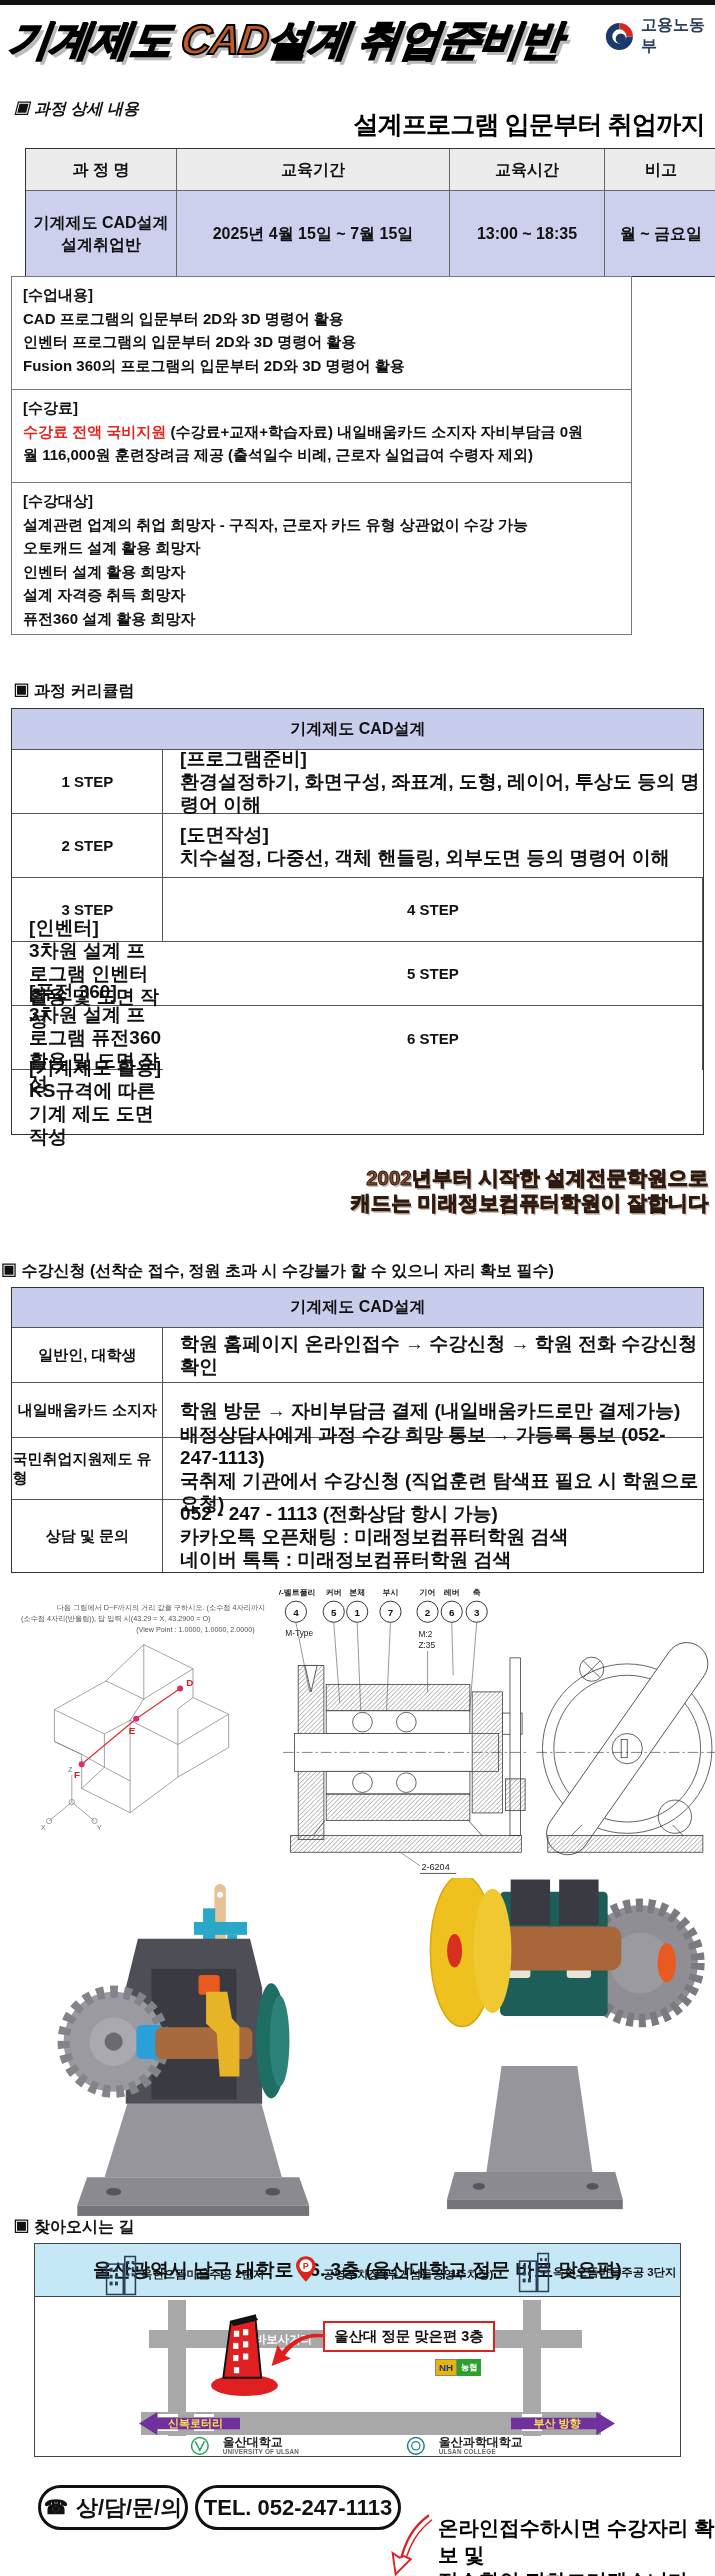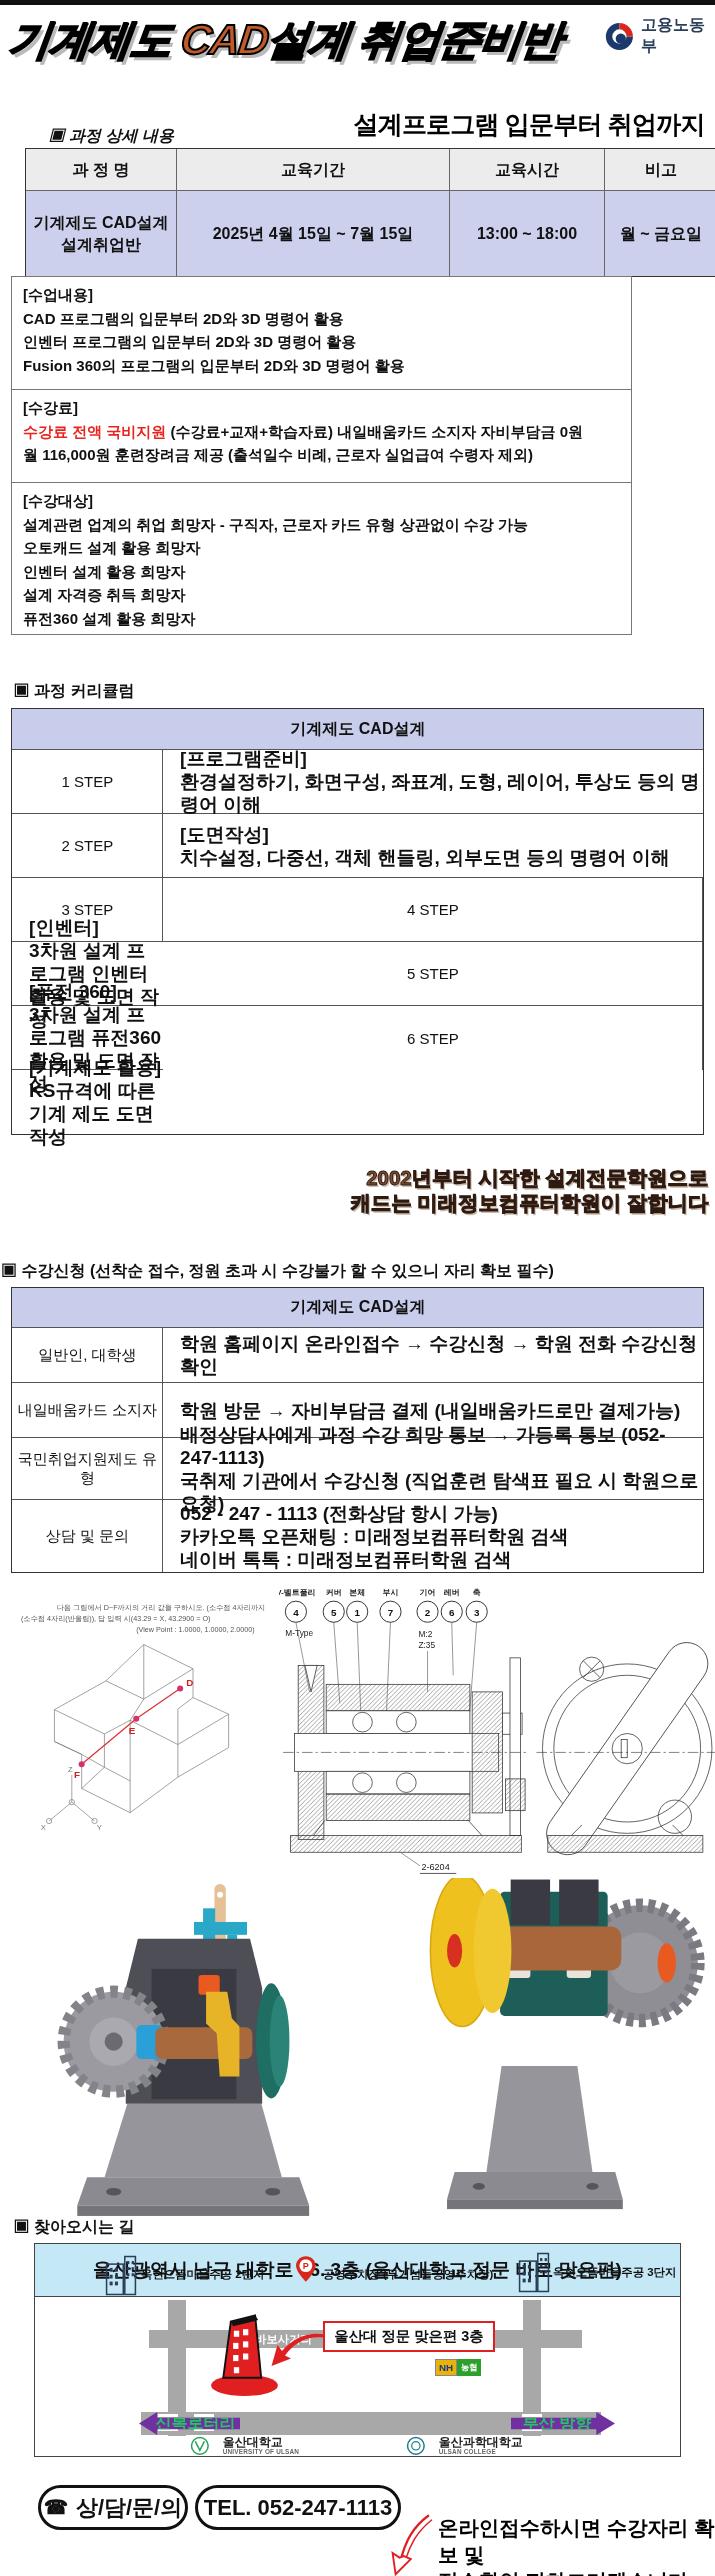--- a/index.html
+++ b/index.html
@@ -31,40 +31,40 @@
   
   .infobox{left:11.4px;width:621px;border:1.1px solid #777;box-sizing:border-box;background:#fff;
            padding:6px 10.6px;font-size:15px;font-weight:700;line-height:23.5px;}
   .red{color:#e8241f;}
   
   .gtable{left:11.4px;width:693px;border:1.5px solid #333;box-sizing:border-box;display:grid;
           grid-template-columns:151px 1fr;}
   .g-head{grid-column:1 / 3;background:#c9cdec;border-bottom:1.1px solid #555;display:flex;
           align-items:center;justify-content:center;font-size:16px;font-weight:800;}
   .g-label{border-right:1.1px solid #555;border-bottom:1.1px solid #555;display:flex;
-           align-items:center;justify-content:center;font-size:15px;font-weight:400;text-align:center;}
+           align-items:center;justify-content:center;font-size:15px;font-weight:700;text-align:left;}
   .g-body{border-bottom:1.1px solid #555;display:flex;flex-direction:column;justify-content:center;
           padding:4.5px 0 4.5px 16.7px;font-size:19px;font-weight:700;line-height:23px;}
   .rb{border-bottom:none !important;}
   
   .slogan{right:7.6px;text-align:right;font-size:20.4px;font-weight:800;line-height:25px;
           color:#7d4e33;-webkit-text-stroke:1px #2e1a10;text-shadow:1.5px 1.5px 0 #cbbbab;}
   svg text{font-family:"Liberation Sans",sans-serif;}
   
   .mapbox{left:34px;top:2243px;width:647px;height:214px;border:1.5px solid #444;
           box-sizing:border-box;background:#fff;}
   .map-addr{position:absolute;left:0;top:0;width:100%;height:53px;background:#c5e8f7;
             border-bottom:1.5px solid #444;display:flex;align-items:center;justify-content:center;
             font-size:19px;font-weight:800;box-sizing:border-box;}
   .road{position:absolute;background:#a8a8a8;}
   .roadlabel{position:absolute;color:#fff;font-size:11.4px;font-weight:700;}
   .bldlabel{position:absolute;font-size:11.4px;font-weight:800;color:#111;white-space:nowrap;}
   .cross{position:absolute;width:19.7px;height:19.7px;
          background:repeating-linear-gradient(180deg,#fff 0 3px,#a8a8a8 3px 6.8px);}
-  .parrow{position:absolute;height:23px;background:#7030a0;color:#22c55e;font-size:16px;
+  .parrow{position:absolute;height:23px;background:#7030a0;color:#fde047;font-size:11px;
           font-weight:800;display:flex;align-items:center;justify-content:center;}
   .parrow.left{clip-path:polygon(0 50%,18% 0,18% 25%,100% 25%,100% 75%,18% 75%,18% 100%);padding-left:12px;}
   .parrow.right{clip-path:polygon(100% 50%,82% 0,82% 25%,0 25%,0 75%,82% 75%,82% 100%);padding-right:12px;}
   .acad-label{position:absolute;border:2.3px solid #e02020;background:#fff;font-size:14.4px;
               font-weight:800;display:flex;align-items:center;justify-content:center;}
   .univ{position:absolute;display:flex;align-items:center;gap:13px;}
   .univ .kr{font-size:12px;font-weight:800;color:#222;line-height:12px;}
   .univ .en{font-size:6.4px;color:#666;font-weight:700;letter-spacing:0.2px;}
   .nh{position:absolute;display:flex;height:16.7px;}
   .nh .n1{background:#eab308;border:0.8px solid #888;color:#1b3a8c;font-size:9.8px;font-weight:800;
@@ -96,34 +96,34 @@
   <div class="abs moel">
     <svg width="35" height="35" viewBox="0 0 46 46">
       <circle cx="23" cy="23" r="19" fill="#fff"></circle>
       <path d="M23,4 A19,19 0 1 0 42,23 L33,23 A10,10 0 1 1 23,13 Z" fill="#1b3a6b"></path>
       <path d="M23,4 A19,19 0 0 1 42,23 L33,23 A10,10 0 0 0 23,13 Z" fill="#d8281e"></path>
       <circle cx="25" cy="26" r="7.2" fill="#1b3a6b"></circle>
     </svg>
     <span class="moel-name">고용노동부</span>
   </div>
 
-  <div class="abs h-sec h-italic" style="left:13.6px;top:126px;margin-left:35px;">▣ 과정 상세 내용</div>
+  <div class="abs h-sec h-italic" style="left:13.6px;top:99px;">▣ 과정 상세 내용</div>
   <div class="abs tagline" style="right:11.4px;top:108px;">설계프로그램 입문부터 취업까지</div>
 
   <div class="abs ctable">
     <div class="cell th">과 정 명</div>
     <div class="cell th">교육기간</div>
     <div class="cell th">교육시간</div>
     <div class="cell th">비고</div>
     <div class="cell td last">
       <span>기계제도 CAD설계</span>
       <span>설계취업반</span>
     </div>
     <div class="cell td last">2025년 4월 15일 ~ 7월 15일</div>
-    <div class="cell td last">13:00 ~ 18:00</div>
+    <div class="cell td last">13:00 ~ 18:35</div>
     <div class="cell td last">월 ~ 금요일</div>
   </div>
 
   <div class="abs infobox" style="top:276px;height:114px;">
     <div>[수업내용]</div>
     <div>CAD 프로그램의 입문부터 2D와 3D 명령어 활용</div>
     <div>인벤터 프로그램의 입문부터 2D와 3D 명령어 활용</div>
     <div>Fusion 360의 프로그램의 입문부터 2D와 3D 명령어 활용</div>
   </div>
   <div class="abs infobox" style="top:389px;height:94px;">

